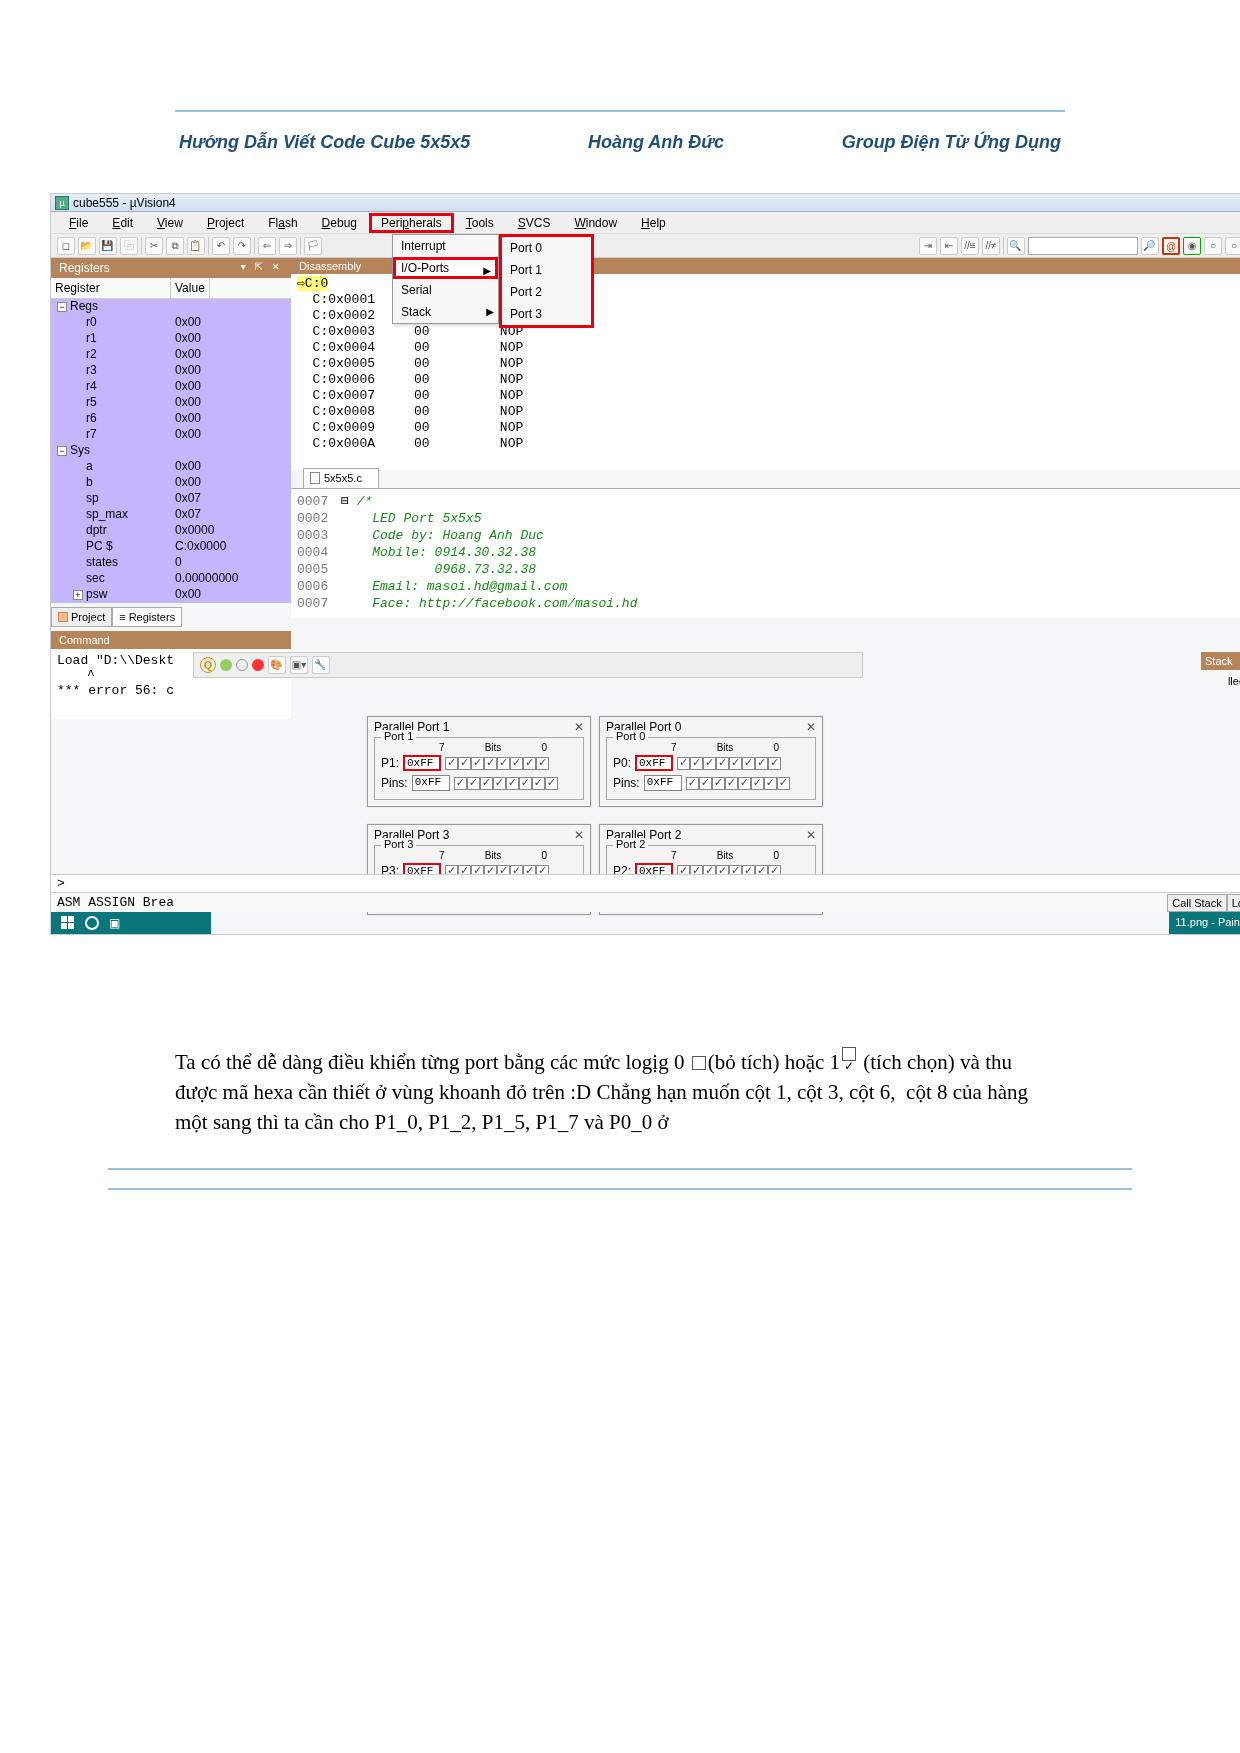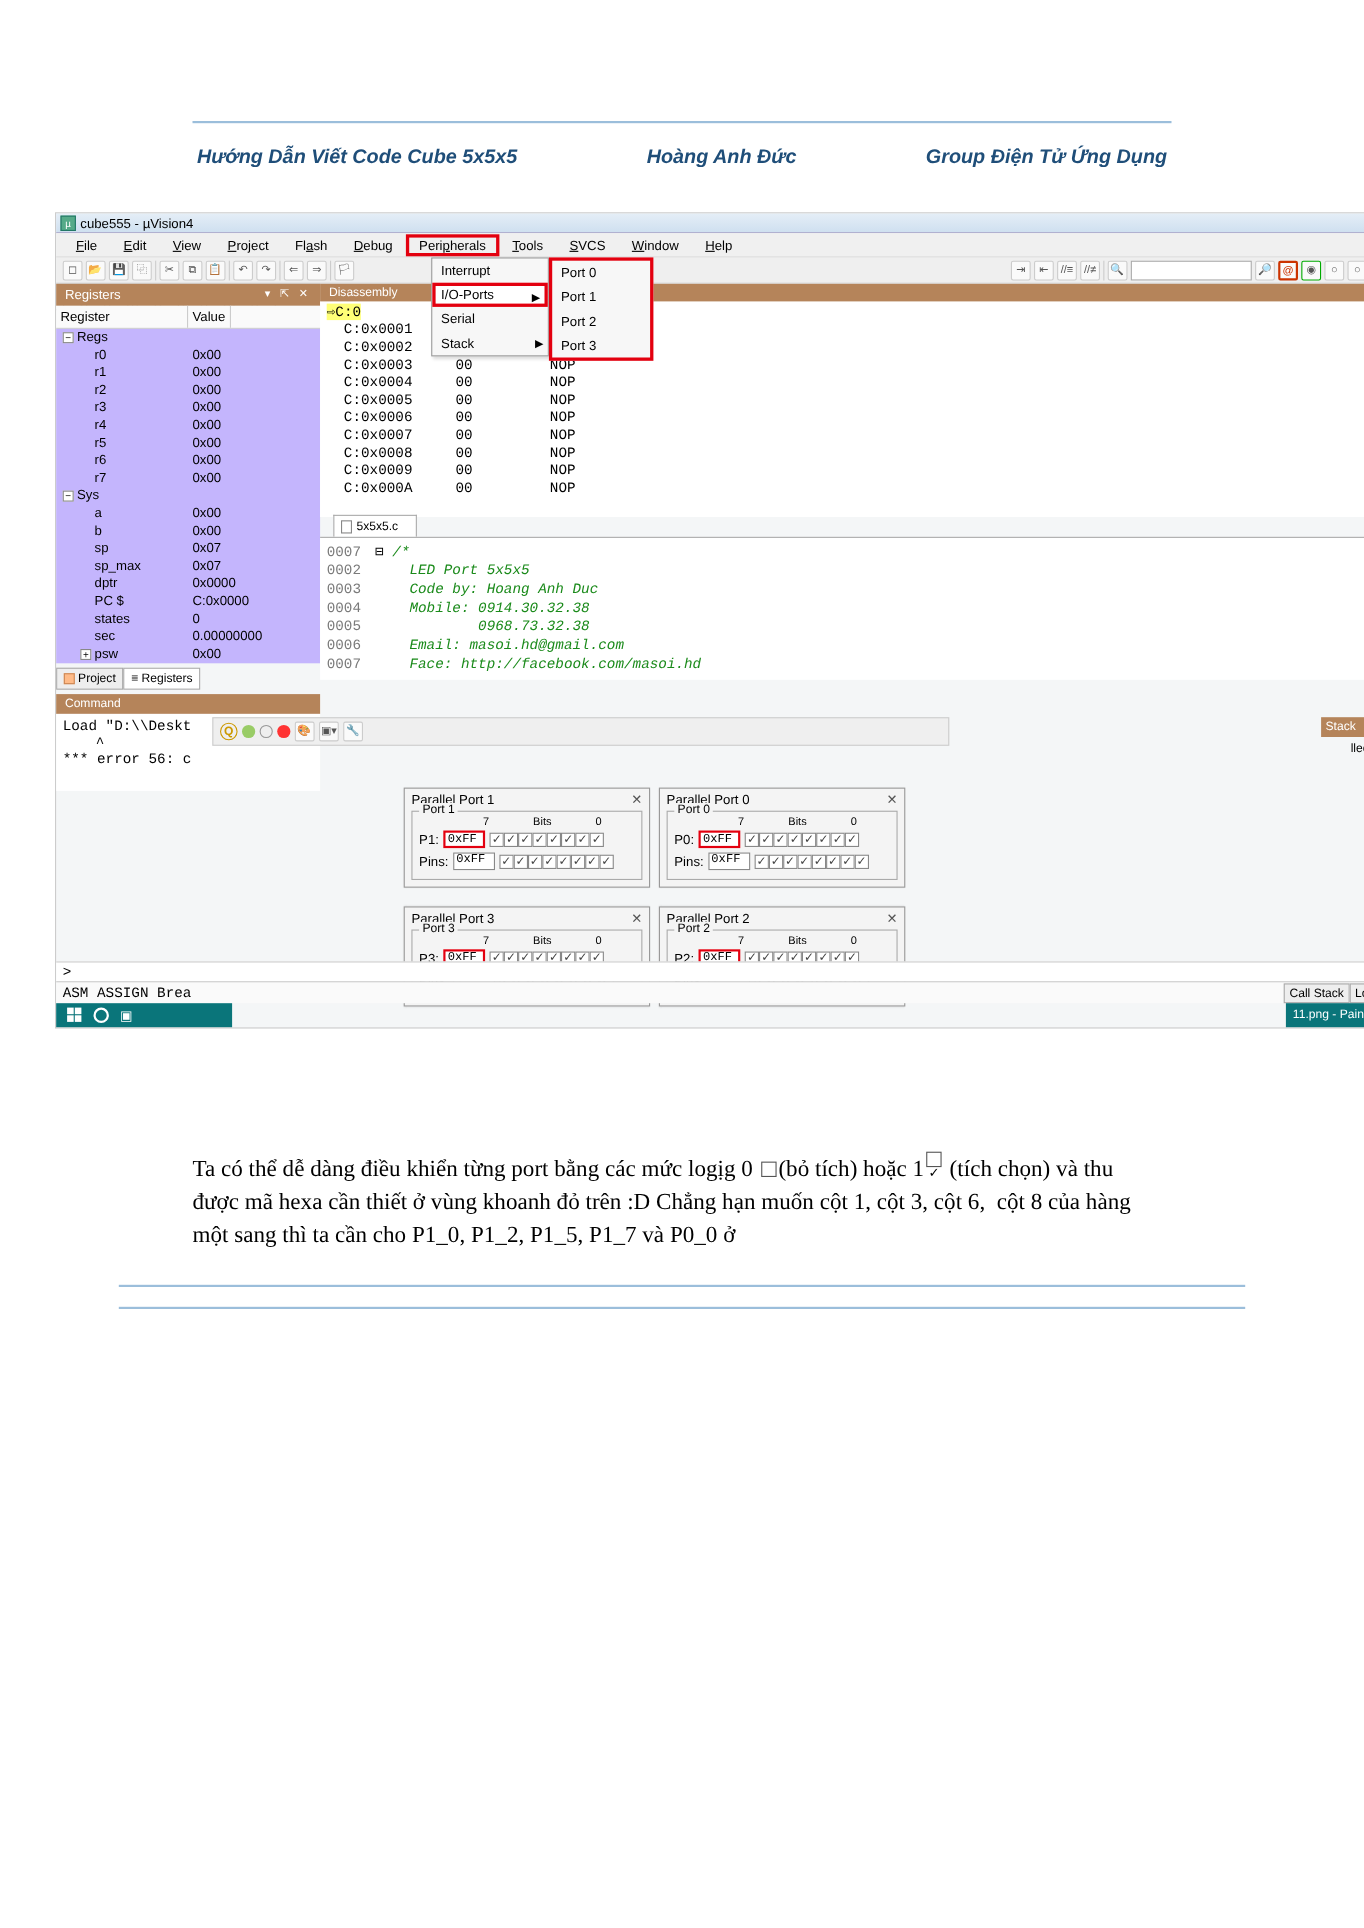--- a/index.html
+++ b/index.html
@@ -37,21 +37,21 @@
   .regs-body .row .lab { width: 120px; padding-left: 6px; color: #000; }
   .regs-body .row .val { padding-left: 4px; }
   .tree-toggle { display: inline-block; width: 10px; height: 10px; border: 1px solid #888; text-align: center; line-height: 8px; font-size: 9px; margin-right: 3px; background: #fff; }
   .tabs { display: flex; margin-top: 4px; }
   .tab { border: 1px solid #aaa; padding: 3px 6px; font-size: 11px; display: flex; align-items: center; gap: 3px; background: #eee; }
   .tab .dot { width: 10px; height: 10px; background: #fb8; border: 1px solid #c85; }
   .disasm { position: absolute; left: 240px; top: 64px; right: 0; height: 212px; background: #fff; }
   .disasm-title { background: #b5845a; color: #fff; padding: 2px 8px; font-size: 11px; }
   .disasm pre { font-family: "Courier New", monospace; font-size: 13px; line-height: 16px; padding: 2px 6px; }
   .disasm pre .hl { background: #ffff77; }
-  .editor-tab { position: absolute; left: 252px; top: 274px; width: 76px; height: 20px; border: 1px solid #aaa; border-bottom: none; background: #fff; font-size: 11px; padding: 3px 6px; display: flex; align-items: center; gap: 4px; }
+  .editor-tab { position: absolute; left: 252px; top: 274px; width: 76px; height: 20px; border: 1px solid #aaa; border-bottom: none; background: #fff; font-size: 11px; padding: 3px 6px; display: flex; gap: 4px; }
   .editor-tab .eicon { width: 10px; height: 12px; border: 1px solid #888; background: #fff; }
   .editor { position: absolute; left: 240px; top: 294px; right: 0; height: 130px; background: #fff; border-top: 1px solid #aaa; }
   .editor pre { font-family: "Courier New", monospace; font-size: 13px; line-height: 17px; padding: 4px 6px; }
   .editor .ln { color: #7a7a7a; display: inline-block; width: 44px; }
   .editor .com { color: #1a8a1a; font-style: italic; }
   .command-title { background: #b5845a; color: #fff; padding: 3px 8px; font-size: 11px; margin-top: 4px; }
   .command { background: #fff; font-family: "Courier New", monospace; font-size: 13px; padding: 4px 6px; height: 70px; }
   .bottom-bar { position: absolute; left: 0; bottom: 22px; right: 0; height: 20px; background: #fafafa; border-top: 1px solid #ccc; font-family: "Courier New", monospace; font-size: 13px; padding: 2px 6px; }
   .prompt { position: absolute; left: 0; bottom: 42px; right: 0; height: 18px; background: #fff; border-top: 1px solid #ccc; font-family: "Courier New", monospace; font-size: 13px; padding: 1px 6px; }
   .inner-toolbar { position: absolute; left: 142px; top: 458px; width: 670px; height: 26px; background: #efefef; border: 1px solid #ccc; display: flex; align-items: center; gap: 4px; padding: 0 6px; z-index: 5; }

